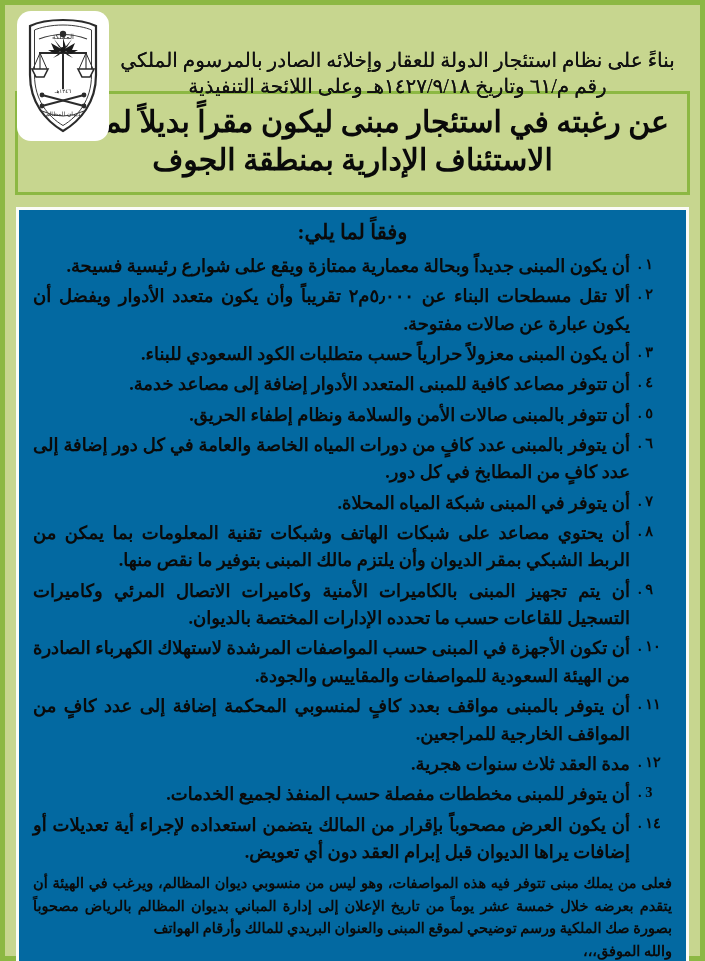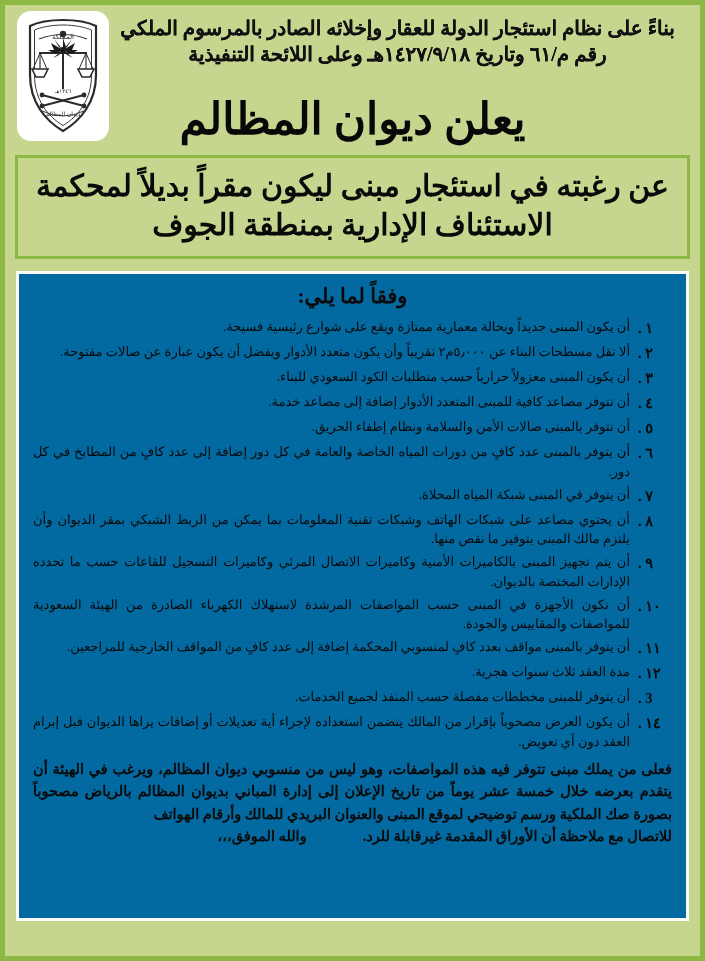--- a/index.html
+++ b/index.html
@@ -37,27 +37,28 @@
     flex-direction: row-reverse;
     align-items: flex-start;
     padding: 6px 8px 0 8px;
     box-sizing: border-box;
     height: 80px;
   }
 
   .decree-text {
     flex: 1;
     text-align: center;
-    font-weight: bold;
+    font-weight: normal;
     font-size: 20px;
     line-height: 1.32;
     color: #111111;
     letter-spacing: -0.2px;
     padding: 4px 6px 0 0;
     text-shadow: 0 0 0.5px #111;
+    margin-top: 32px;
   }
 
   
   .emblem-card {
     width: 92px;
     height: 130px;
     background: #ffffff;
     border-radius: 14px;
     flex: 0 0 auto;
     display: flex;
@@ -133,22 +134,22 @@
     font-weight: bold;
     font-size: 14.5px;
     color: #0a0a0a;
     line-height: 1.52;
     padding-top: 0px;
     padding-left: 2px;
     white-space: nowrap;
   }
   .cond-text {
     flex: 1 1 auto;
-    font-weight: normal;
-    font-size: 13px;
+    font-weight: bold;
+    font-size: 18px;
     line-height: 1.52;
     color: #0a0a0a;
     text-align: justify;
     text-align-last: right;
     padding-right: 6px;
   }
   .cond-text.single { text-align: right; }
 
   .closing {
     font-weight: bold;
@@ -230,21 +231,20 @@
           <circle cx="60" cy="78" r="2.4" fill="#2b2b2b"></circle>
 
           <path d="M18 94 Q39 104 60 94" fill="none" stroke="#3a3a3a" stroke-width="1"></path>
           <text x="39" y="99" font-size="6" text-anchor="middle" fill="#2b2b2b" font-family="'DejaVu Sans', sans-serif">ديوان المظالم</text>
         </svg>
       </div>
 
       <div class="decree-text">بناءً على نظام استئجار الدولة للعقار وإخلائه الصادر بالمرسوم الملكي رقم م/٦١ وتاريخ ١٤٢٧/٩/١٨هـ وعلى اللائحة التنفيذية</div>
     </div>
 
-    <div class="headline">يعلن ديوان المظالم</div>
 
     <div class="subtitle-box">
       <div class="subtitle-text">عن رغبته في استئجار مبنى ليكون مقراً بديلاً لمحكمة الاستئناف الإدارية بمنطقة الجوف</div>
     </div>
 
     <div class="content-panel">
 
       <div class="terms-title">وفقاً لما يلي:</div>
 
       <div class="conditions">
@@ -317,19 +317,18 @@
         <div class="cond-row">
           <div class="cond-num">١٤ .</div>
           <div class="cond-text">أن يكون العرض مصحوباً بإقرار من المالك يتضمن استعداده لإجراء أية تعديلات أو إضافات يراها الديوان قبل إبرام العقد دون أي تعويض.</div>
         </div>
 
       </div>
 
       <div class="closing">فعلى من يملك مبنى تتوفر فيه هذه المواصفات، وهو ليس من منسوبي ديوان المظالم، ويرغب في الهيئة أن يتقدم بعرضه خلال خمسة عشر يوماً من تاريخ الإعلان إلى إدارة المباني بديوان المظالم بالرياض مصحوباً بصورة صك الملكية ورسم توضيحي لموقع المبنى والعنوان البريدي للمالك وأرقام الهواتف</div>
 
       <div class="closing-last">
-        <span class="closing-note">للاتصال مع ملاحظة أن الأوراق المقدمة غيرقابلة للرد.</span>
         <span class="closing-sign">والله الموفق،،،</span>
       </div>
 
     </div>
   </div>
 </div>
 
 </body></html>

